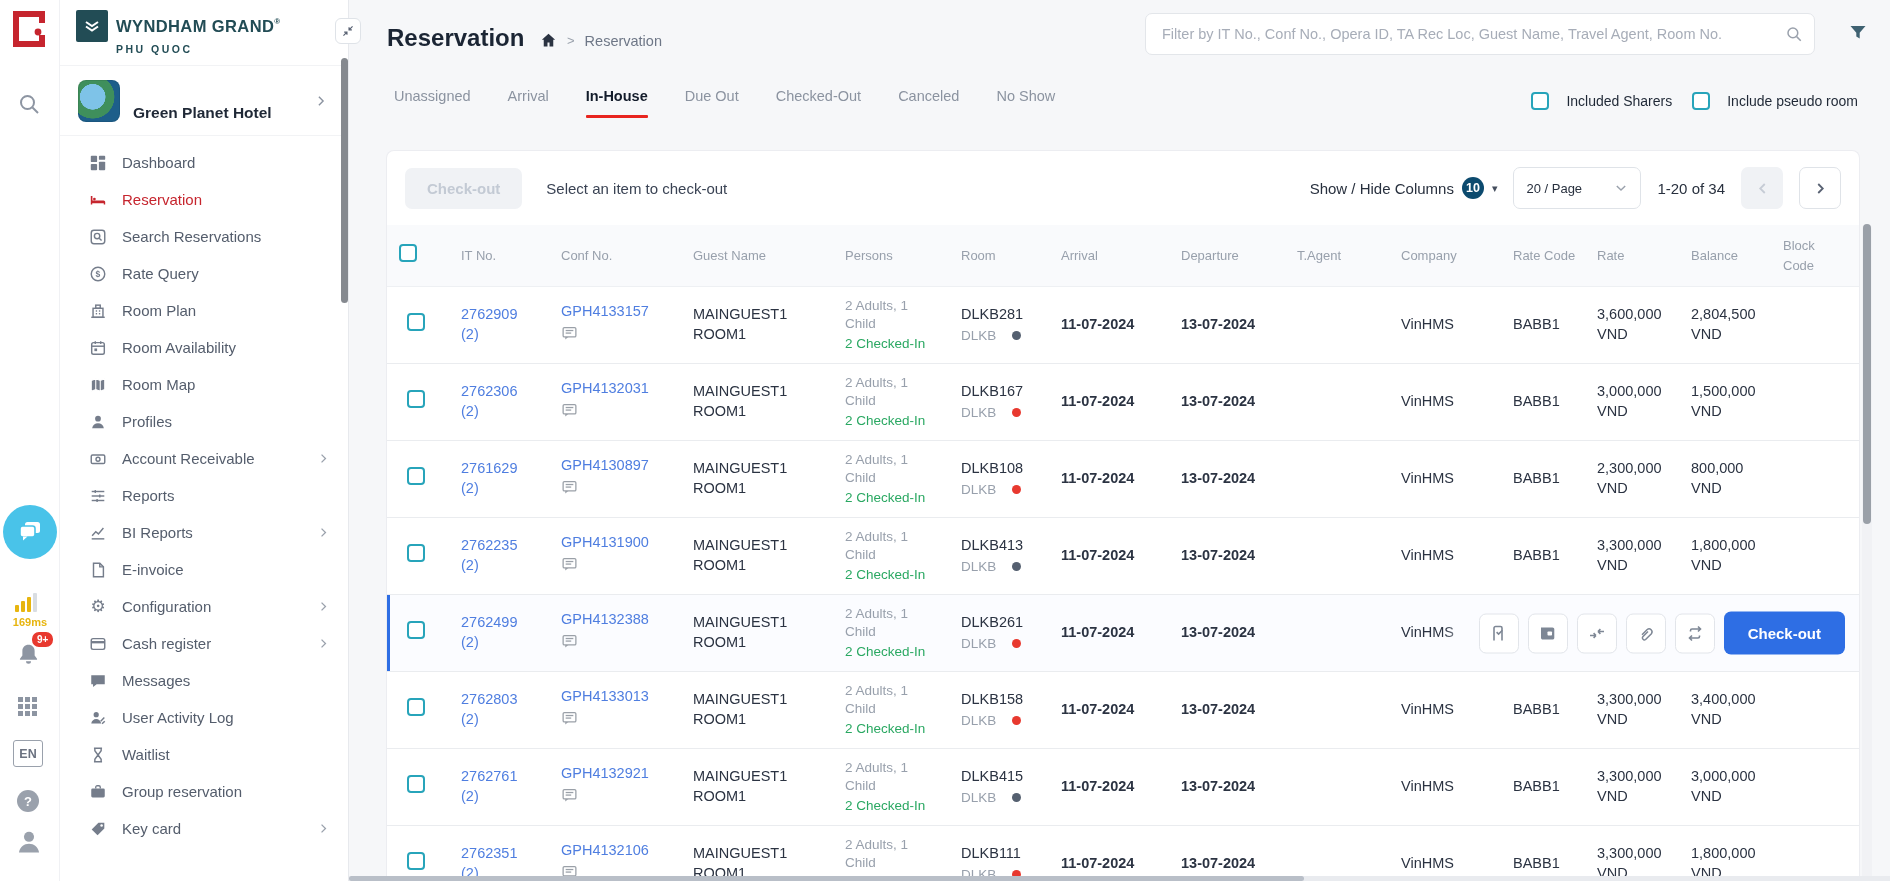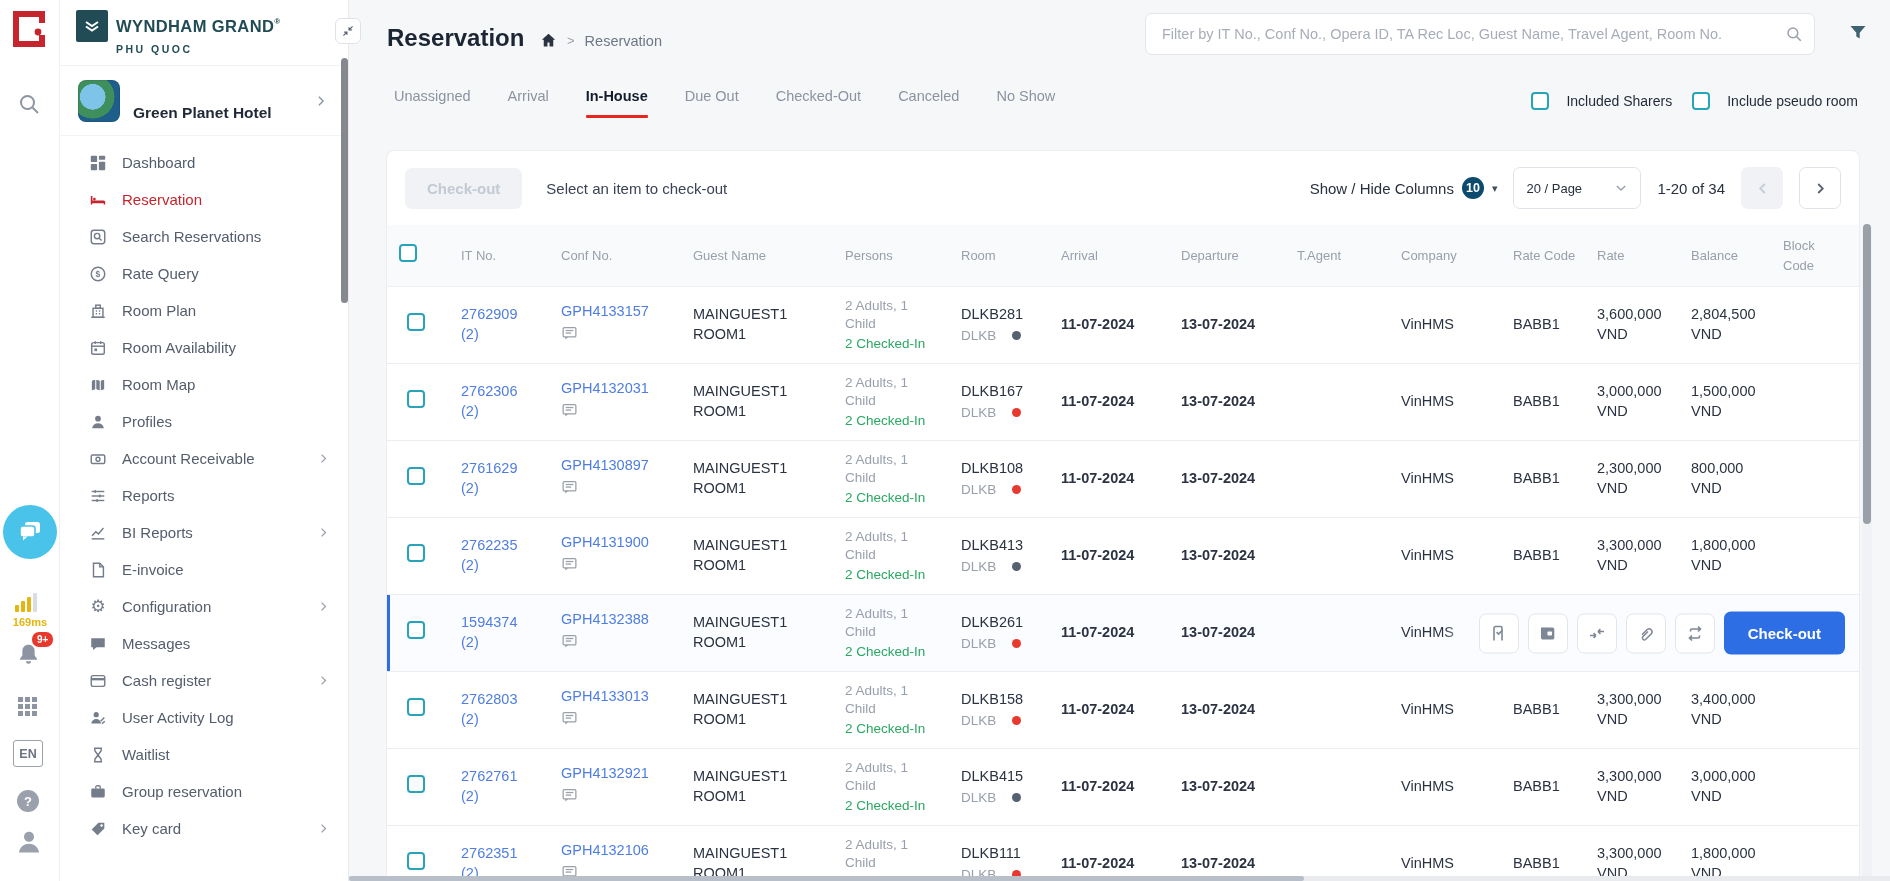--- a/index.html
+++ b/index.html
@@ -331,39 +331,39 @@
         </span>
         <span class="mi-label">Configuration</span>
         <span class="mi-chevron">
           <svg width="13" height="13" viewBox="0 0 20 20" fill="none" stroke="currentColor" stroke-width="2">
             <path d="M7 4l6 6-6 6"></path>
           </svg>
         </span>
       </li>
       <li class="mi">
         <span class="mi-icon">
-          <svg width="18" height="18" viewBox="0 0 20 20" fill="currentColor">
-            <path d="M2.5 3.5h15v10h-9l-4 3.2v-3.2h-2z"></path>
-          </svg>
-        </span>
-        <span class="mi-label">Messages</span>
-      </li>
-      <li class="mi">
-        <span class="mi-icon">
           <svg width="18" height="18" viewBox="0 0 20 20" fill="none" stroke="currentColor" stroke-width="1.6">
             <rect x="2.5" y="4" width="15" height="12" rx="2"></rect>
             <line x1="2.5" y1="8" x2="17.5" y2="8" stroke-width="2.6"></line>
           </svg>
         </span>
         <span class="mi-label">Cash register</span>
         <span class="mi-chevron">
           <svg width="13" height="13" viewBox="0 0 20 20" fill="none" stroke="currentColor" stroke-width="2">
             <path d="M7 4l6 6-6 6"></path>
           </svg>
         </span>
+      </li>
+      <li class="mi">
+        <span class="mi-icon">
+          <svg width="18" height="18" viewBox="0 0 20 20" fill="currentColor">
+            <path d="M2.5 3.5h15v10h-9l-4 3.2v-3.2h-2z"></path>
+          </svg>
+        </span>
+        <span class="mi-label">Messages</span>
       </li>
       <li class="mi">
         <span class="mi-icon">
           <svg width="18" height="18" viewBox="0 0 20 20" fill="currentColor">
             <circle cx="8" cy="6.3" r="2.9"></circle>
             <path d="M2.5 16c.5-3.3 2.8-5 5.5-5s5 1.7 5.5 5z"></path>
             <path d="M13 13.5l4-4" stroke="currentColor" stroke-width="1.6" fill="none"></path>
             <path d="M14.5 16.5l3-3" stroke="currentColor" stroke-width="1.6" fill="none"></path>
           </svg>
         </span>
@@ -663,21 +663,21 @@
     <div class="cell dark">BABB1</div>
     <div class="cell dark">3,300,000 VND</div>
     <div class="cell dark">1,800,000 VND</div>
     <div class="cell dark"></div>
 
   </div>
 
   <div class="trow hovered">
     <div class="cell"><span class="checkbox" style="margin-left:8px"></span></div>
     <div class="cell">
-      <a class="link">1594374</a>
+      <a class="link">2762499</a>
       <a class="link">(2)</a>
     </div>
     <div class="cell">
       <a class="link">GPH4132388</a>
       <span class="note">
         <svg width="17" height="17" viewBox="0 0 20 20" fill="none" stroke="currentColor" stroke-width="1.5">
           <rect x="2.5" y="3" width="15" height="11" rx="1.5"></rect>
           <line x1="5.5" y1="6.5" x2="14.5" y2="6.5"></line>
                 <line x1="5.5" y1="9.5" x2="12" y2="9.5"></line>
           <path d="M5 14v3.2l3.6-3.2" fill="currentColor" stroke="none"></path>

